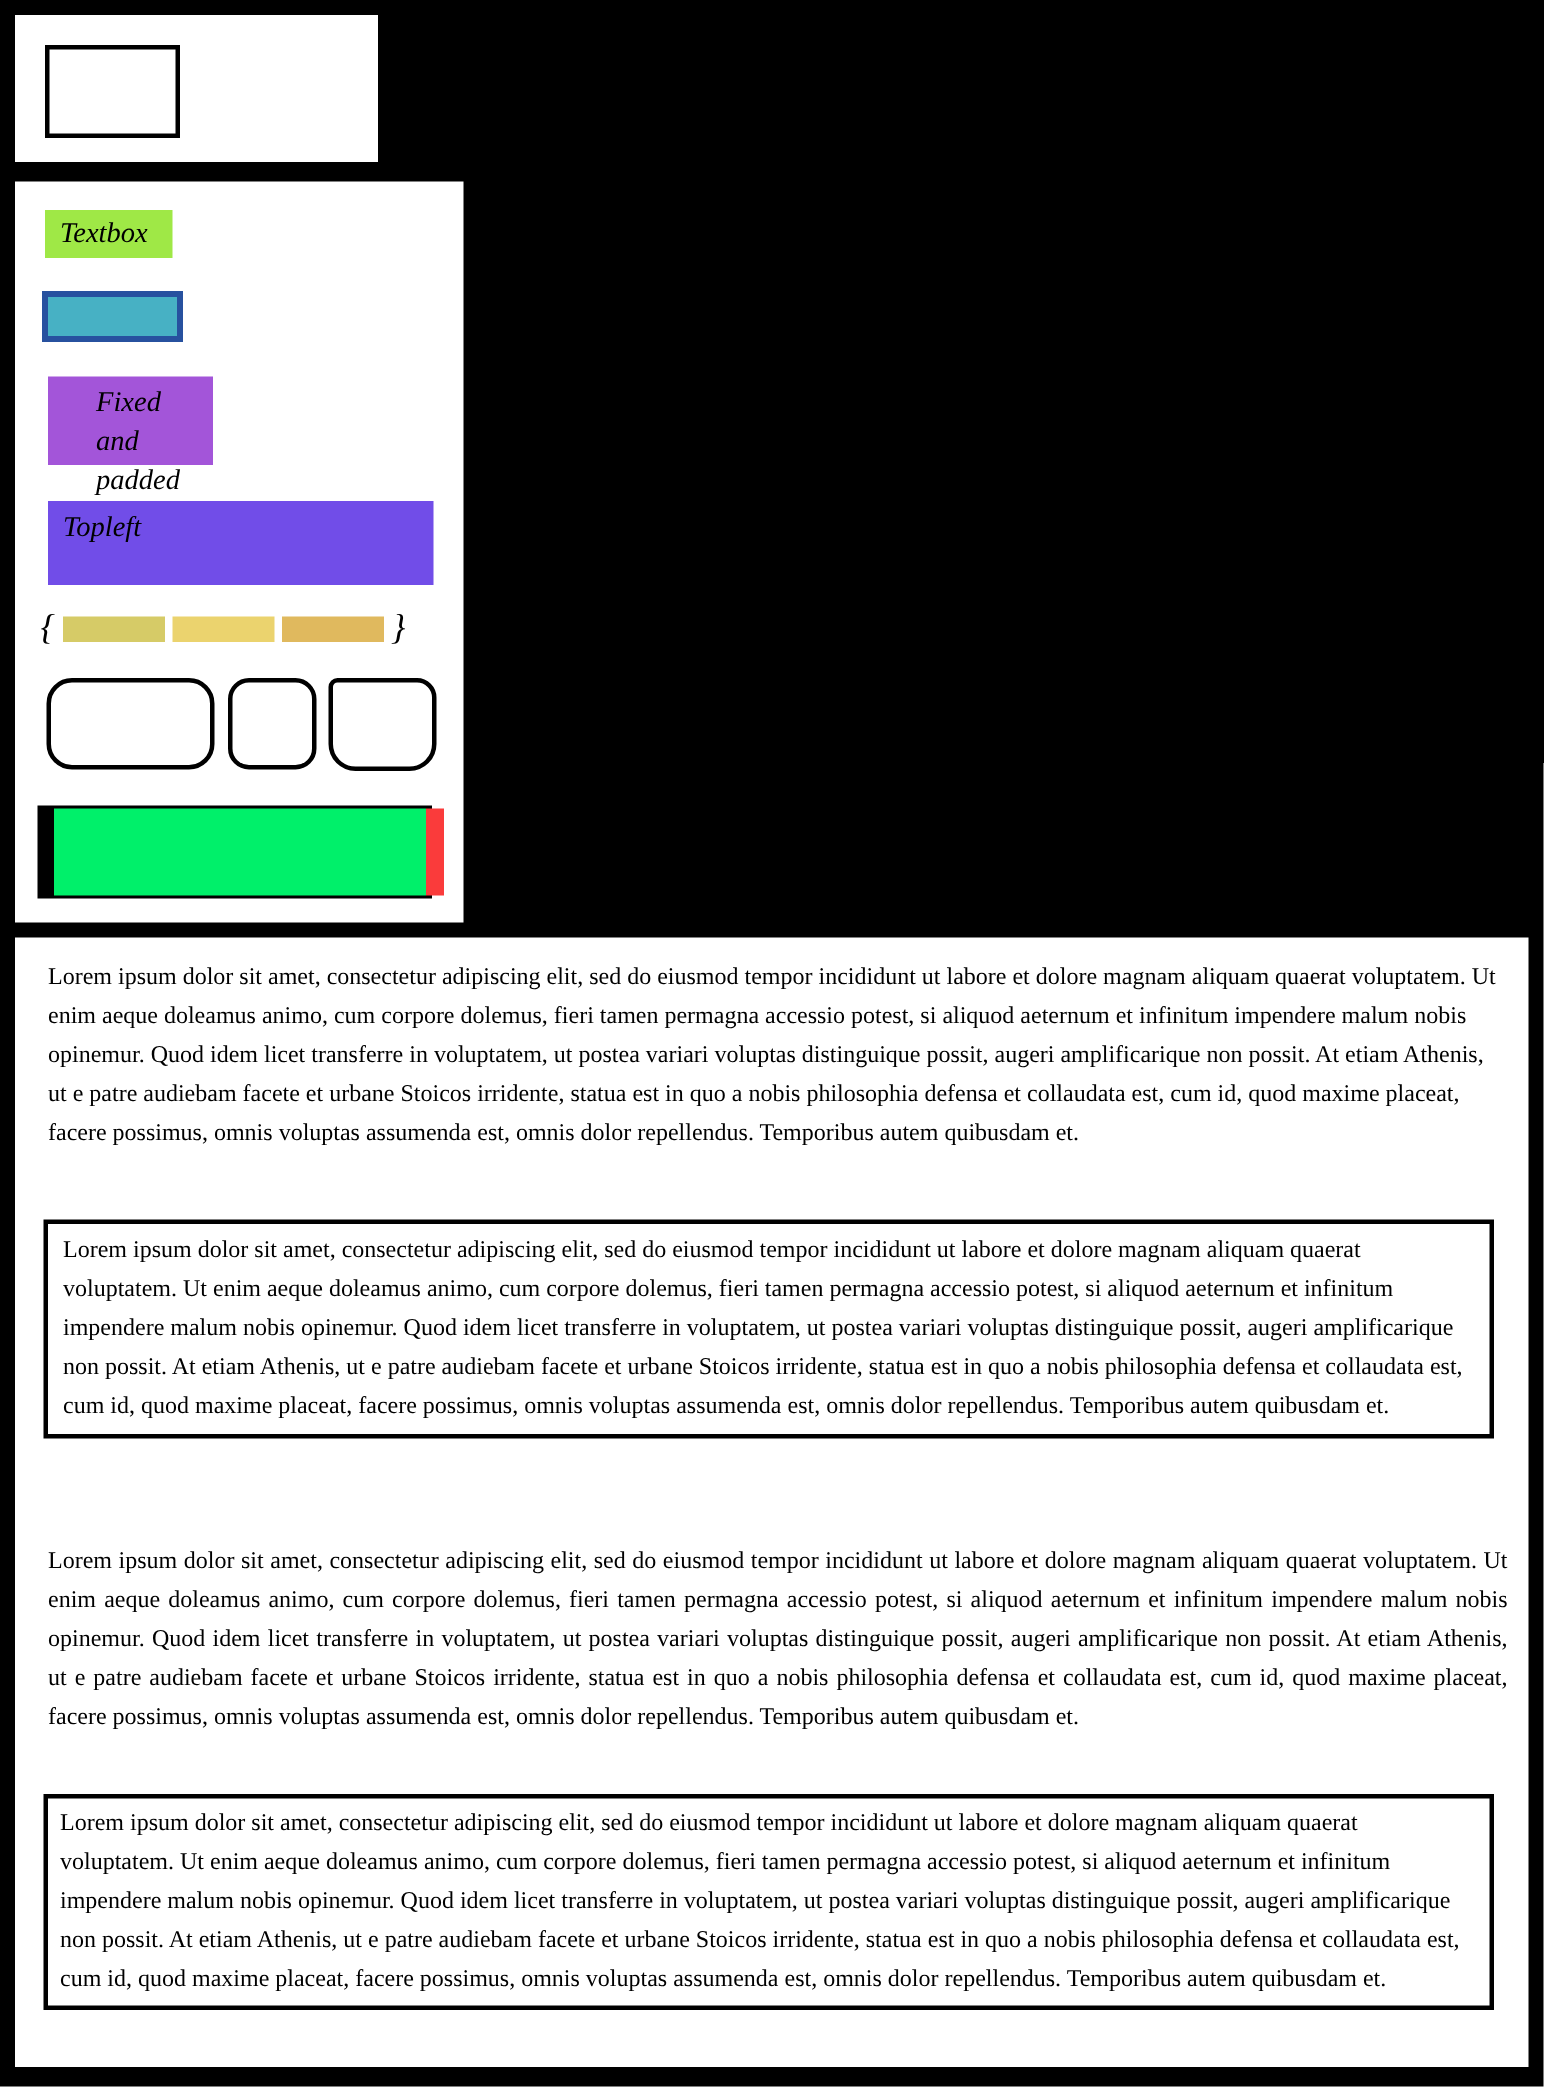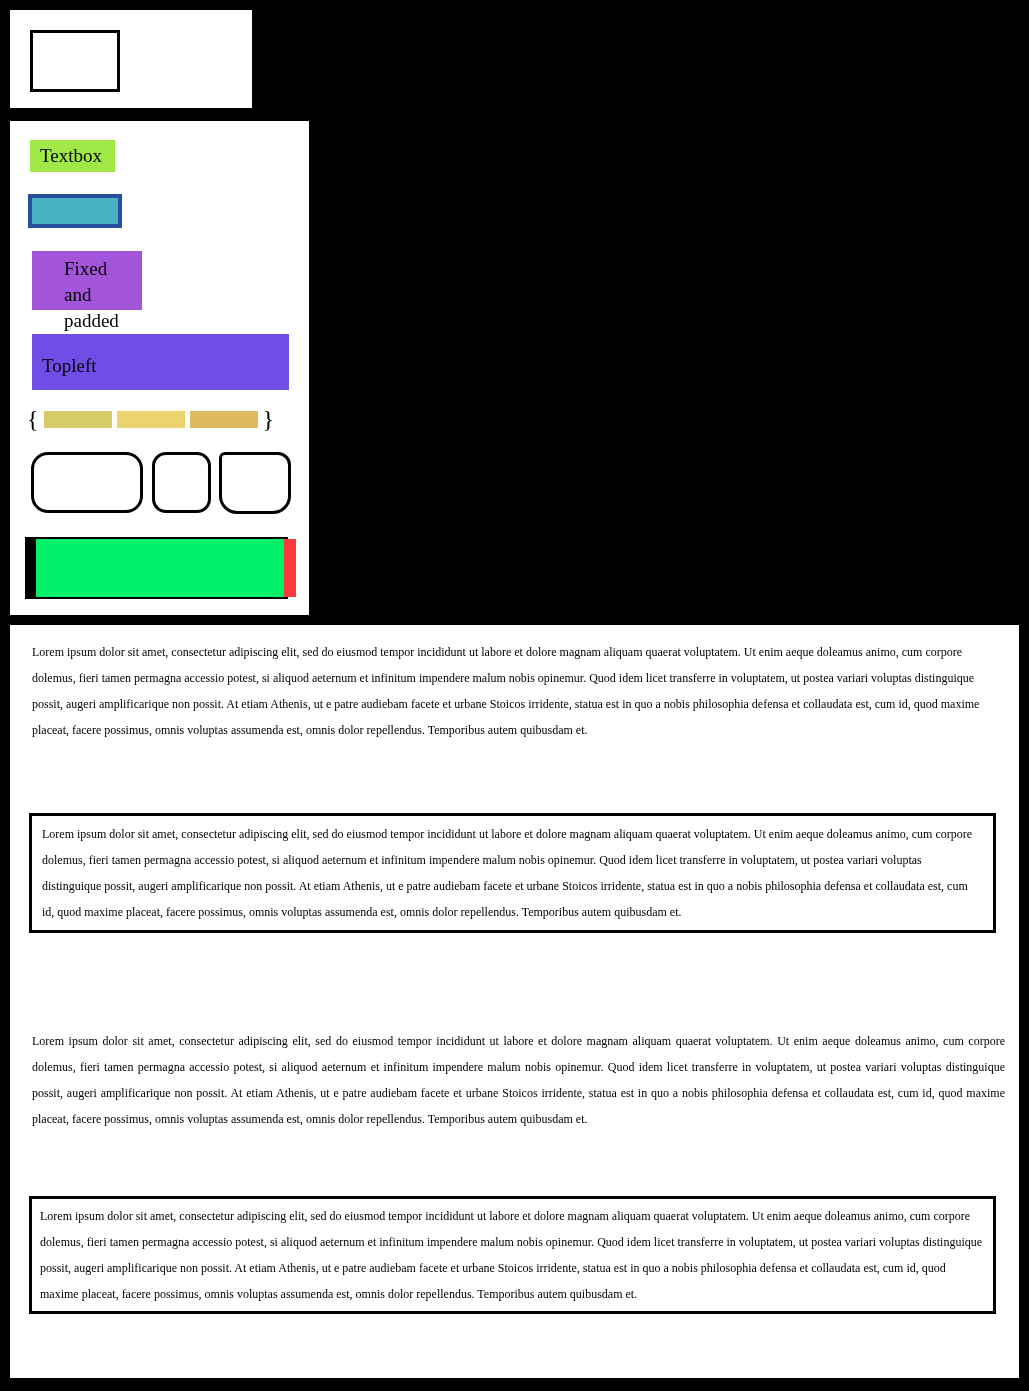--- a/index.html
+++ b/index.html
@@ -15,21 +15,21 @@
 
   
   #panel-top { left: 10px; top: 10px; width: 242px; height: 98px; }
   #outlined-rect {
     position: absolute; left: 20px; top: 20px;
     width: 84px; height: 56px;
     background: #ffffff; border: 3px solid #000000;
   }
 
   
-  #panel-widgets { left: 10px; top: 121px; width: 299px; height: 494px; }
+  #panel-widgets { left: 10px; top: 121px; width: 299px; height: 494px; font-style: italic; }
 
   #textbox-label {
     position: absolute; left: 20px; top: 19px;
     width: 85px; height: 32px;
     display: flex; align-items: center;
     padding-left: 10px; box-sizing: border-box;
     font-size: 19px;
   }
   #teal-swatch {
     position: absolute; left: 18px; top: 73px;
@@ -38,21 +38,21 @@
   }
   #fixed-padded-box {
     position: absolute; left: 22px; top: 130px;
     width: 110px; height: 59px;
     box-sizing: border-box; padding: 5px 9px;
     font-size: 19px; line-height: 26px;
   }
   #topleft-box {
     position: absolute; left: 22px; top: 213px;
     width: 257px; height: 56px;
-    box-sizing: border-box; padding: 21px 10px;
+    box-sizing: border-box; padding: 7px 10px;
     font-size: 19px;
   }
   #brace-row {
     position: absolute; left: 17px; top: 284px;
     display: flex; align-items: center; gap: 5px;
     height: 28px;
   }
   .brace { font-size: 24px; line-height: 28px; }
   .khaki-bar { width: 68px; height: 17px; }
 
@@ -66,21 +66,21 @@
   #rounded-rect-3 { left: 209px; width: 72px; height: 62px; border-radius: 6px 13px 18px 18px; }
 
   #progress-track { position: absolute; left: 15px; top: 416px; width: 263px; height: 62px; }
   #progress-fill  { position: absolute; left: 26px; top: 418px; width: 248px; height: 58px; }
   #progress-tip   { position: absolute; left: 274px; top: 418px; width: 12px; height: 58px; }
 
   
   #panel-text { left: 10px; top: 625px; width: 1009px; height: 753px; }
   .para {
     position: absolute;
-    font-size: 12px; line-height: 26px;
+    font-size: 16px; line-height: 26px;
     text-align: left;
   }
   #paragraph-1 { left: 22px; top: 14px; width: 973px; }
   #paragraph-box-1 {
     left: 19px; top: 188px; width: 967px;
     border: 3px solid #000000; box-sizing: border-box;
     padding: 5px 10px;
   }
   #paragraph-2 { left: 22px; top: 403px; width: 973px; text-align: justify; }
   #paragraph-box-2 {

